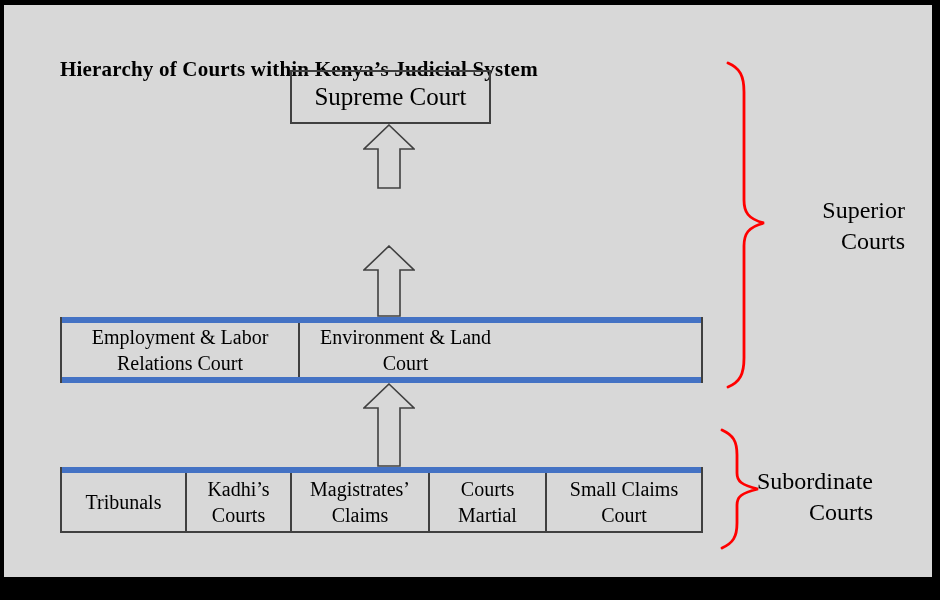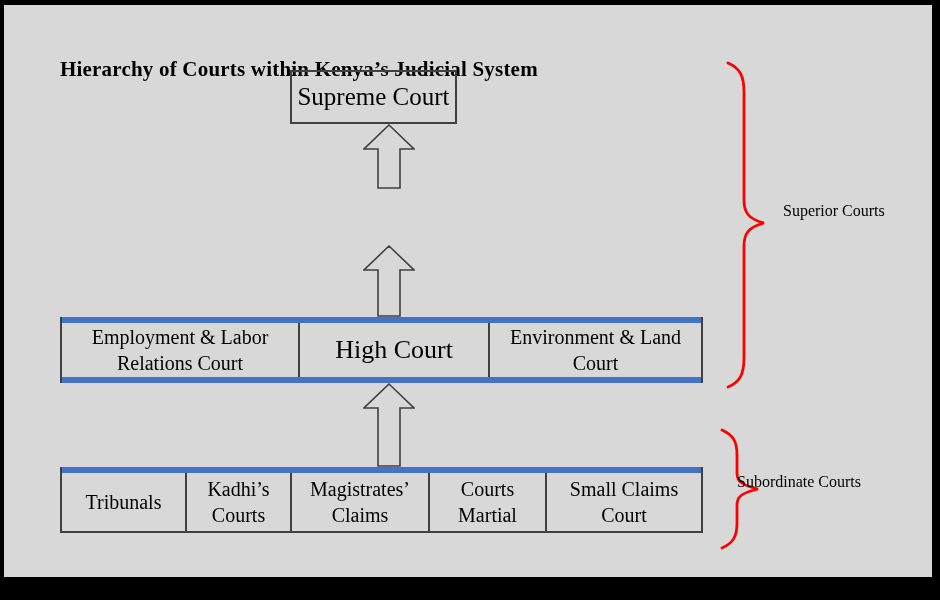--- a/index.html
+++ b/index.html
@@ -16,21 +16,21 @@
   .canvas{
     position:absolute; left:4px; top:5px; width:928px; height:572px;
     background:var(--bg);
   }
   .abs{position:absolute;}
   .title{
     left:56px; top:12px; width:840px; 
     font-size:21px; font-weight:bold; letter-spacing:0.2px;margin-top:40px;
   }
   .level-box{
-    left:286px; width:167px;
+    left:286px; width:201px;
     border:2px solid var(--line); box-sizing:border-box;
     display:flex; align-items:center; justify-content:center;
     font-size:25px;
   }
   #supreme-box{top:65px; height:54px;}
   #appeal-box{top:185px; height:55px;}
   .band-row{
     left:56px; width:643px; height:66px; box-sizing:border-box;
     border-left:2px solid var(--line); border-right:2px solid var(--line);
   }
@@ -42,21 +42,21 @@
   #sub-row .cells{height:58px;border-radius:21px;}
   .cell{
     box-sizing:border-box; border-left:2px solid var(--line);
     display:flex; align-items:center; justify-content:center;
     text-align:center; font-size:20px; line-height:26px;
     white-space:pre-line;
   }
   .cell:first-child{border-left:none;}
   .cell.big{font-size:26px;}
   .group-label{
-    font-size:16px; line-height:31px;
+    font-size:24px; line-height:31px;text-align:right;
   }
   #superior-label{left:779px; top:190px; width:122px;}
   #subordinate-label{left:733px; top:461px; width:136px;}
   .arrow-svg{left:359px;}
   svg{display:block;}
 </style>
 </head>
 <body>
 
 <div class="frame">
@@ -75,21 +75,20 @@
 
     <svg class="abs arrow-svg" style="top:240px" width="52" height="72" viewBox="0 0 52 72">
       <path d="M26 1 L51 25 L37 25 L37 71 L15 71 L15 25 L1 25 Z" fill="var(--bg)" stroke="var(--line)" stroke-width="1.6"></path>
     </svg>
 
     <div class="abs band-row" id="high-row">
       <div class="bar"></div>
       <div class="cells">
         <div class="cell" style="flex:0 0 236px">Employment &amp; Labor
 Relations Court</div>
-        <div class="cell big" style="flex:0 0 190px">High Court</div>
         <div class="cell" style="flex:0 0 213px">Environment &amp; Land
 Court</div>
       </div>
       <div class="bar"></div>
     </div>
 
     <svg class="abs arrow-svg" style="top:378px" width="52" height="84" viewBox="0 0 52 84">
       <path d="M26 1 L51 25 L37 25 L37 83 L15 83 L15 25 L1 25 Z" fill="var(--bg)" stroke="var(--line)" stroke-width="1.6"></path>
     </svg>
 

